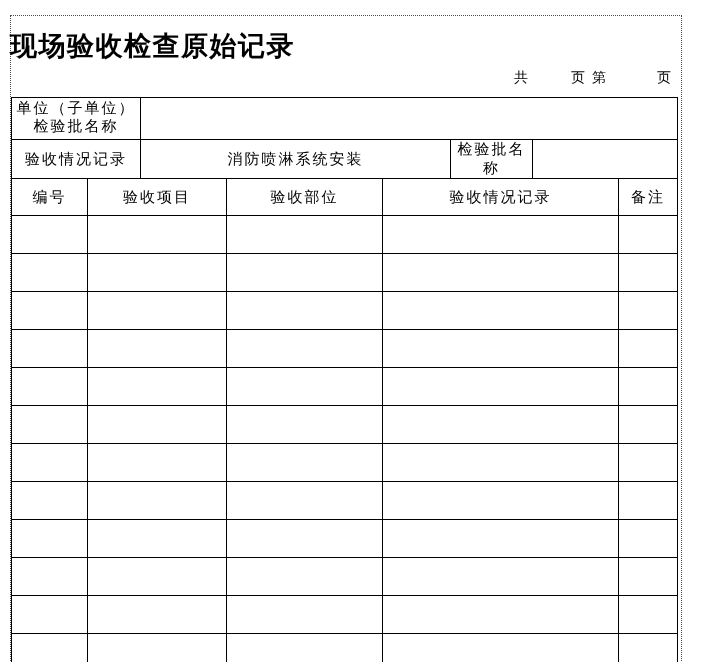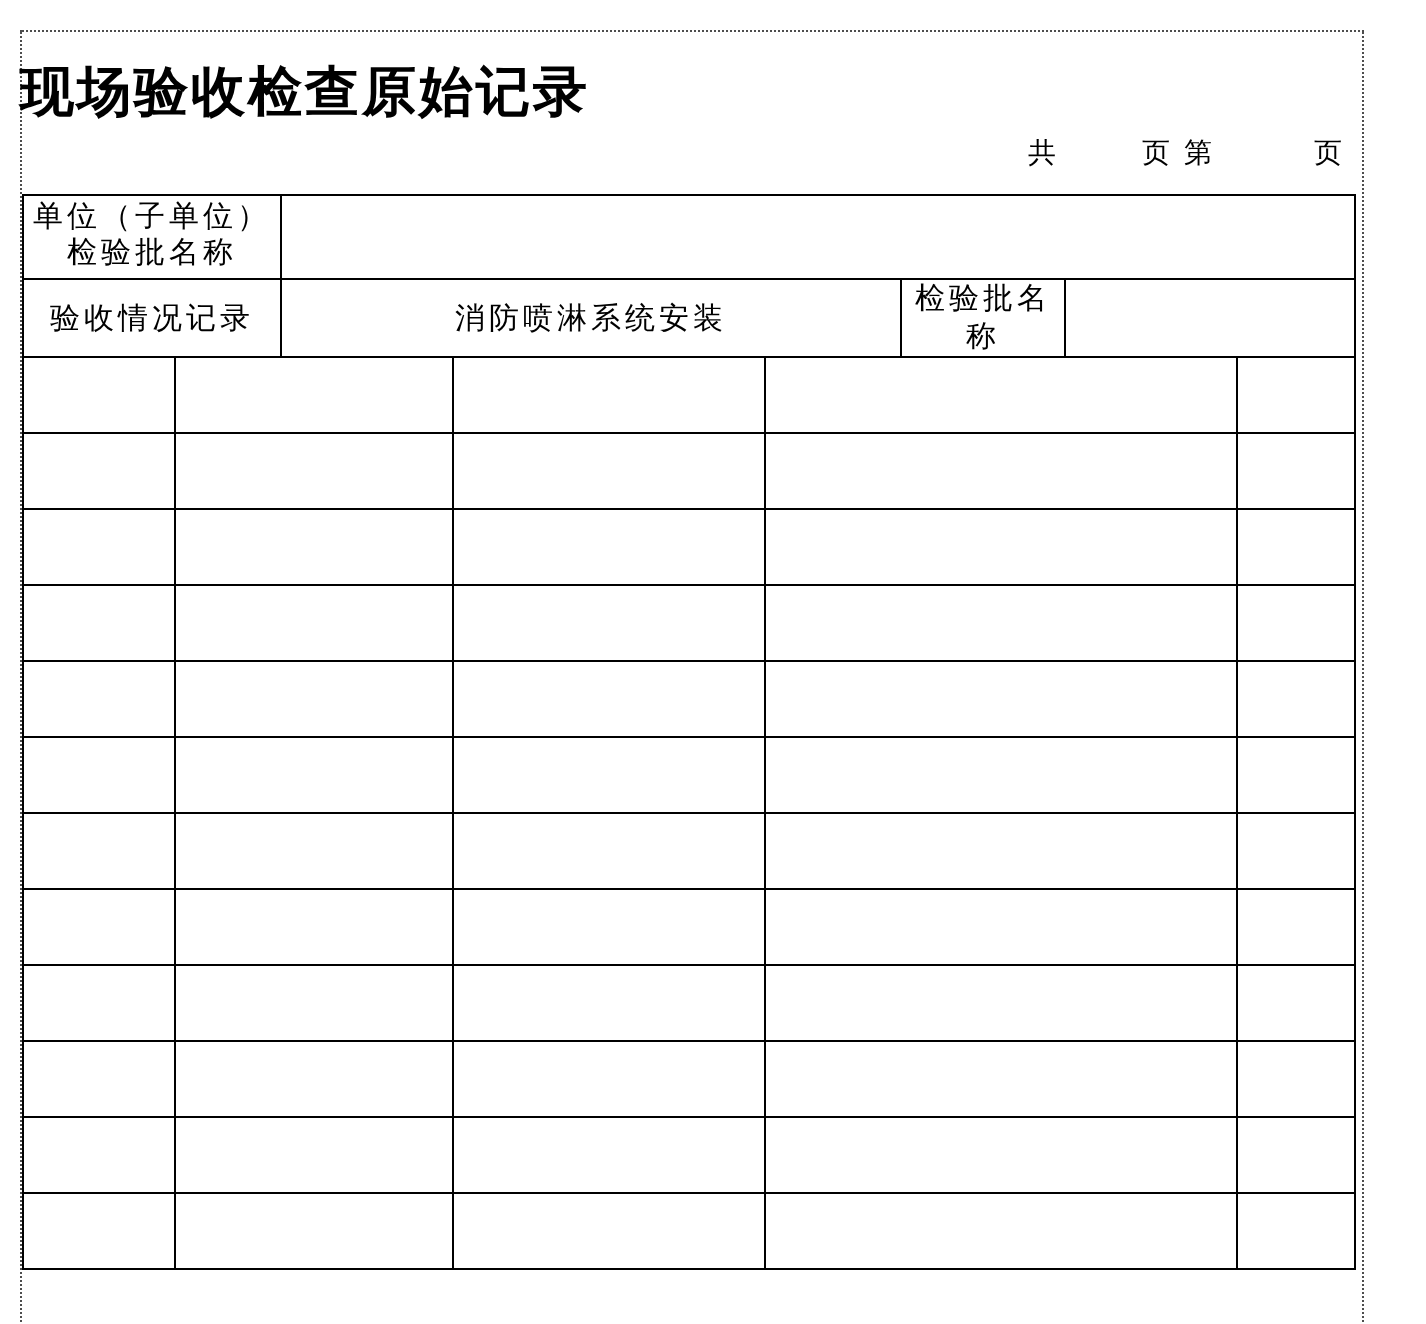--- a/index.html
+++ b/index.html
@@ -95,20 +95,27 @@
           <div>检验批名称</div>
         </td>
         <td colspan="6"></td>
       </tr>
       <tr class="row-b">
         <td colspan="2">验收情况记录</td>
         <td colspan="3" class="value-cell">消防喷淋系统安装</td>
         <td>检验批名称</td>
         <td colspan="2"></td>
       </tr>
+      <tr class="row-h">
+        <td>编号</td>
+        <td colspan="2">验收项目</td>
+        <td>验收部位</td>
+        <td colspan="3">验收情况记录</td>
+        <td>备注</td>
+      </tr>
     </tbody>
     <tbody>
         <tr class="erow">
           <td colspan="1"></td>
           <td colspan="2"></td>
           <td colspan="1"></td>
           <td colspan="3"></td>
           <td colspan="1"></td>
         </tr>
         <tr class="erow">

